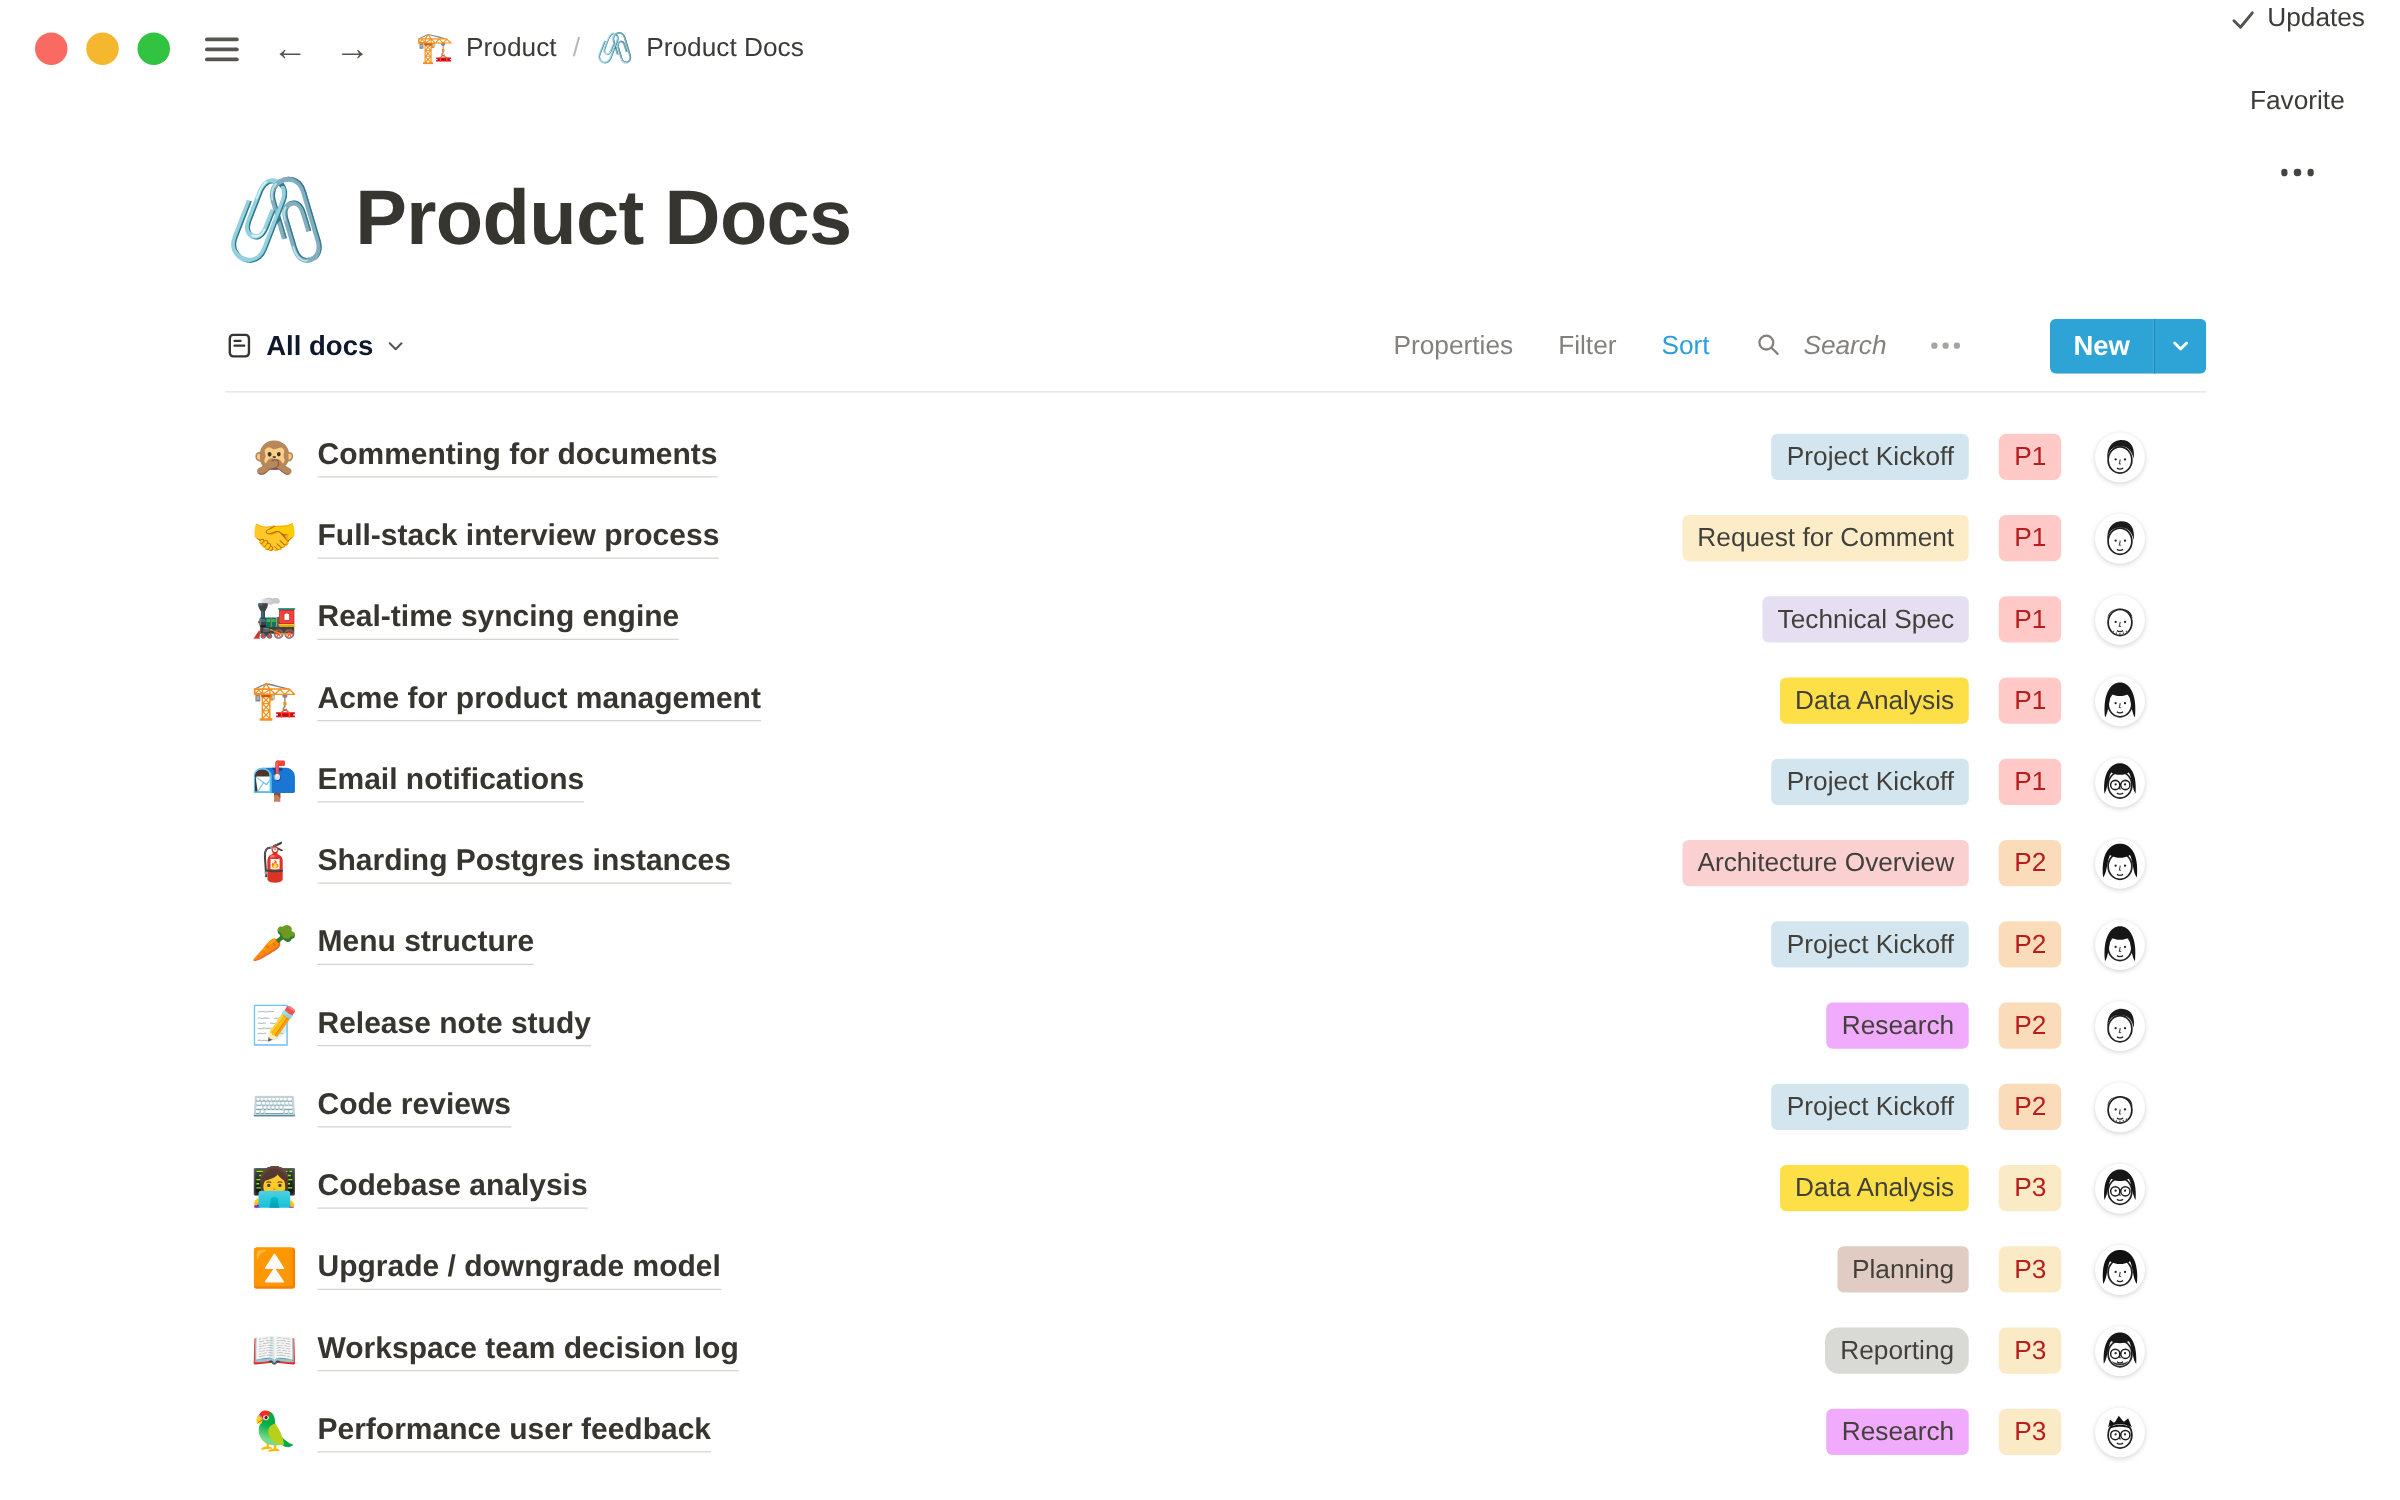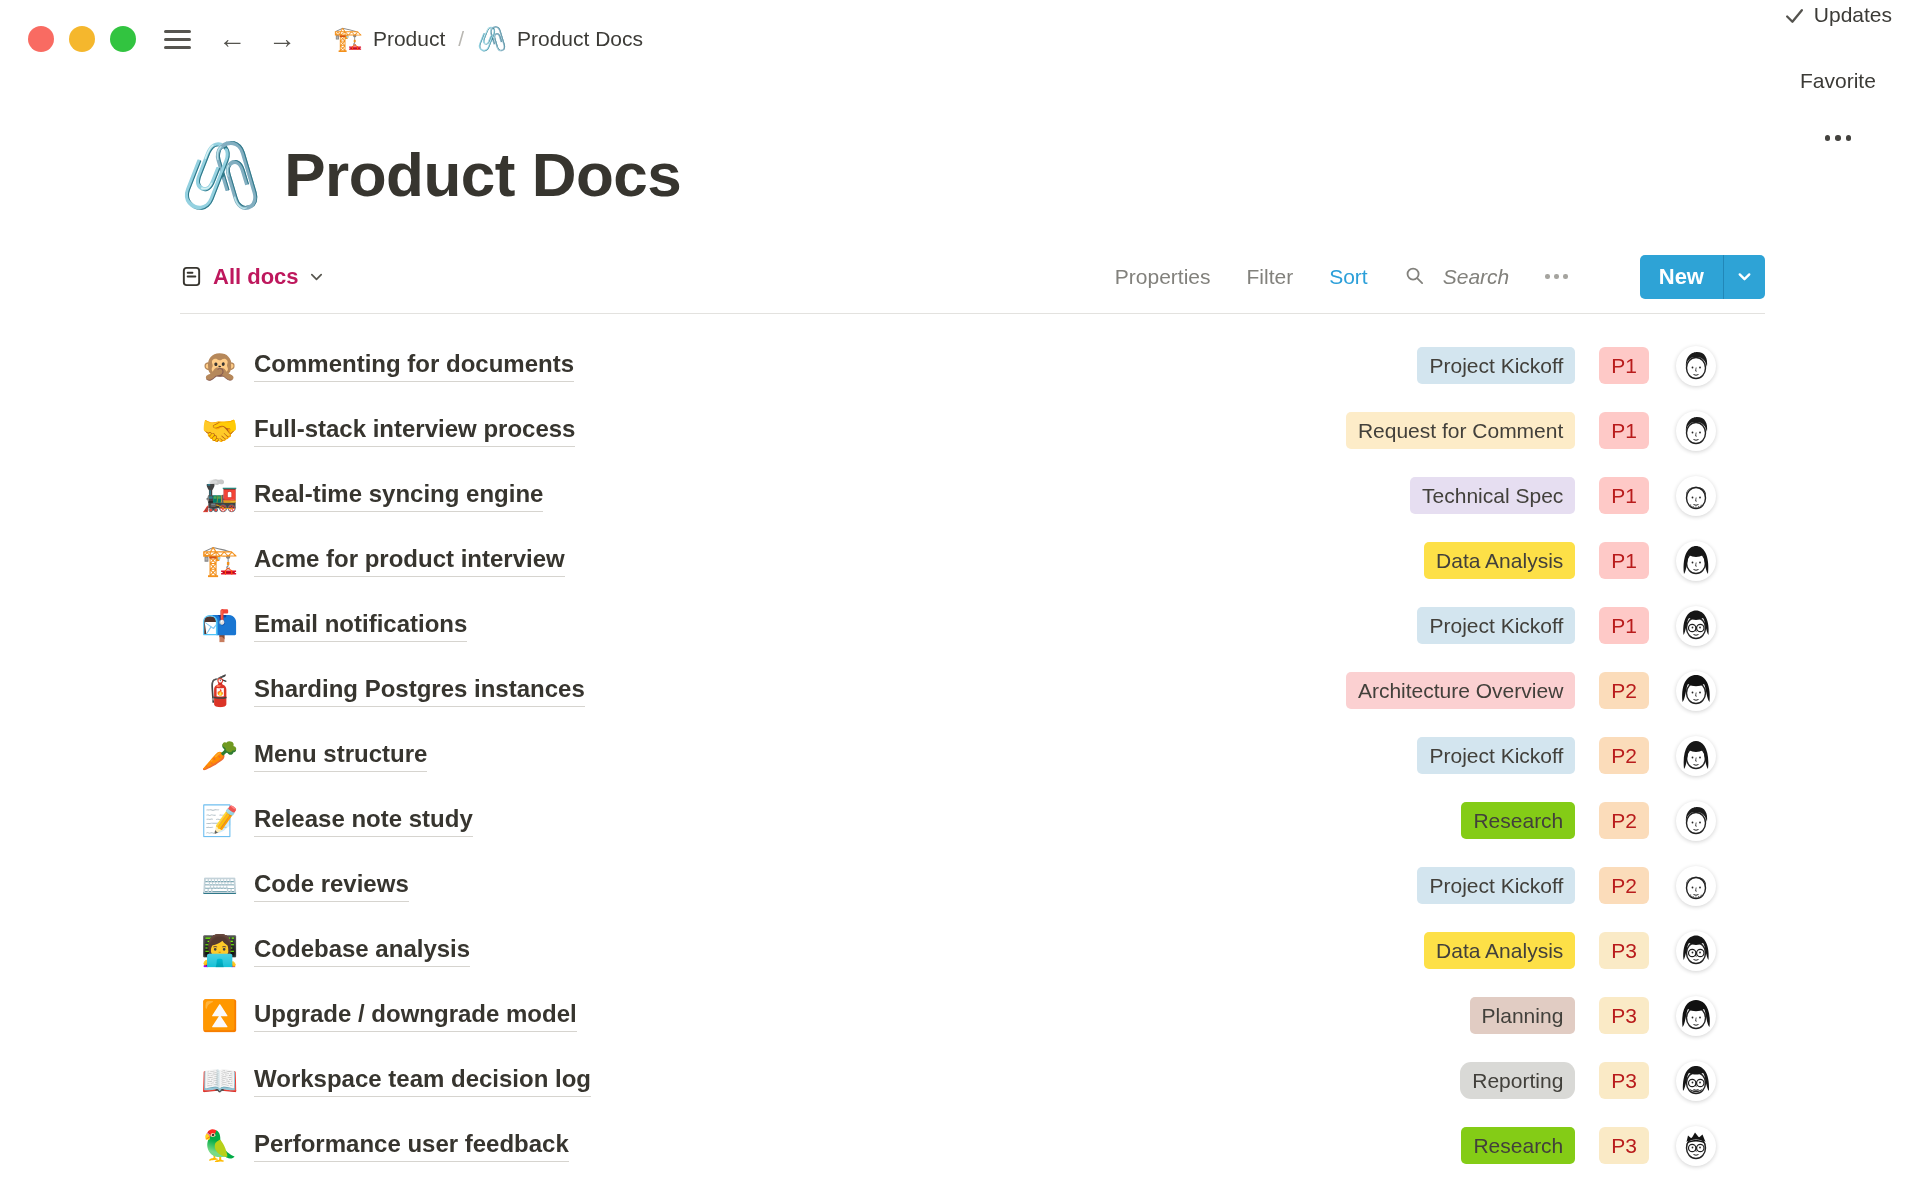--- a/index.html
+++ b/index.html
@@ -29,21 +29,21 @@
   .dots i { width:5.5px; height:5.5px; border-radius:50%; background:#44433f; display:block; }
 
   
   .content { margin-left:180px; margin-right:155px; }
   .page-title { display:flex; align-items:flex-end; gap:22px; margin-top:58px; }
   .page-emoji { font-size:66px; line-height:1; padding-bottom:6px; }
   .page-title h1 { font-size:62px; font-weight:800; margin:0; line-height:1.25; letter-spacing:-0.5px; }
 
   
   .toolbar { display:flex; align-items:center; margin-top:40px; height:46px; font-size:21px; }
-  .view-btn { display:flex; align-items:center; gap:10px; font-weight:700; font-size:22px; color:#be185d;
+  .view-btn { display:flex; align-items:center; gap:10px; font-weight:700; font-size:22px; color:#0f172a;
               background:none; border:none; cursor:pointer; padding:0; font-family:inherit; }
   .toolbar-right { margin-left:auto; display:flex; align-items:center; gap:36px; color:#82817c; }
   .tb-item { cursor:pointer; }
   .tb-sort { color:#2b9fd9; }
   .tb-search { display:flex; gap:18px; cursor:pointer;font-style:italic; }
   .tb-dots { display:flex; gap:4.5px; cursor:pointer; align-items:center; }
   .tb-dots i { width:4.5px; height:4.5px; border-radius:50%; background:#a5a49f; display:block; }
   .new-group { display:flex; height:44px; border-radius:5px; overflow:hidden; margin-left:36px; }
   .new-main { background:#2ea3d6; color:#fff; font-weight:700; font-size:22px; padding:0 19px;
               display:flex; align-items:center; border:none; cursor:pointer; font-family:inherit; }
@@ -58,21 +58,21 @@
   .doc-emoji { width:40px; font-size:30px; text-align:center; margin-right:14px; flex:none; line-height:1; }
   .doc-title { font-size:24px; font-weight:600; color:#37352f; border-bottom:1.5px solid #d6d4cf;
                padding-bottom:3px; cursor:pointer; white-space:nowrap; }
   .tag { margin-left:auto; flex:none; height:37px; display:flex; align-items:center; padding:0 12px;
          border-radius:5px; font-size:21px; color:#42403b; white-space:nowrap; }
   .tag[data-color="blue"]   { background:#d3e5ef; }
   .tag[data-color="yellow"] { background:#fdecc8; }
   .tag[data-color="purple"] { background:#e6def1; }
   .tag[data-color="green"]  { background:#fde047; }
   .tag[data-color="red"]    { background:#fbd0d1; }
-  .tag[data-color="pink"]   { background:#84cc16; }
+  .tag[data-color="pink"]   { background:#f0abfc; }
   .tag[data-color="brown"]  { background:#e1ccc3; }
   .tag[data-color="gray"]   { background:#d9d9d6;border-radius:11px; }
   .prio { flex:none; margin-left:24px; height:37px; display:flex; align-items:center; justify-content:center;
           padding:0 12px; border-radius:6px; font-size:21px; color:#b91c1c; }
   .prio[data-color="p1"] { background:#fec9c7; }
   .prio[data-color="p2"] { background:#fbdcba; }
   .prio[data-color="p3"] { background:#faeac6; }
   .avatar { flex:none; margin-left:27px; margin-right:49px; width:40px; height:40px; border-radius:50%;
             background:#fff; box-shadow:0 1px 4px rgba(0,0,0,0.18); cursor:pointer; }
   .avatar svg { width:40px; height:40px; display:block; }
@@ -254,21 +254,21 @@
       <span class="prio" data-color="p1">P1</span>
       <span class="avatar">
           <svg viewBox="0 0 40 40">
             <use href="#av-man-2"></use>
           </svg>
         </span>
     </div>
 
     <div class="doc-row">
       <span class="doc-emoji">🏗️</span>
-      <a class="doc-title">Acme for product interview</a>
+      <a class="doc-title">Acme for product management</a>
       <span class="tag" data-color="green">Data Analysis</span>
       <span class="prio" data-color="p1">P1</span>
       <span class="avatar">
           <svg viewBox="0 0 40 40">
             <use href="#av-woman-1"></use>
           </svg>
         </span>
     </div>
 
     <div class="doc-row">

